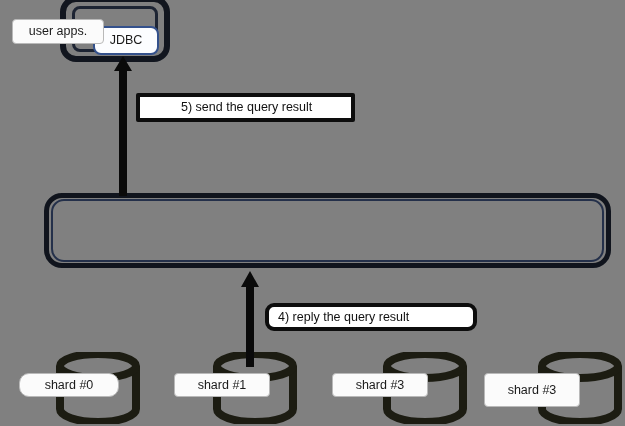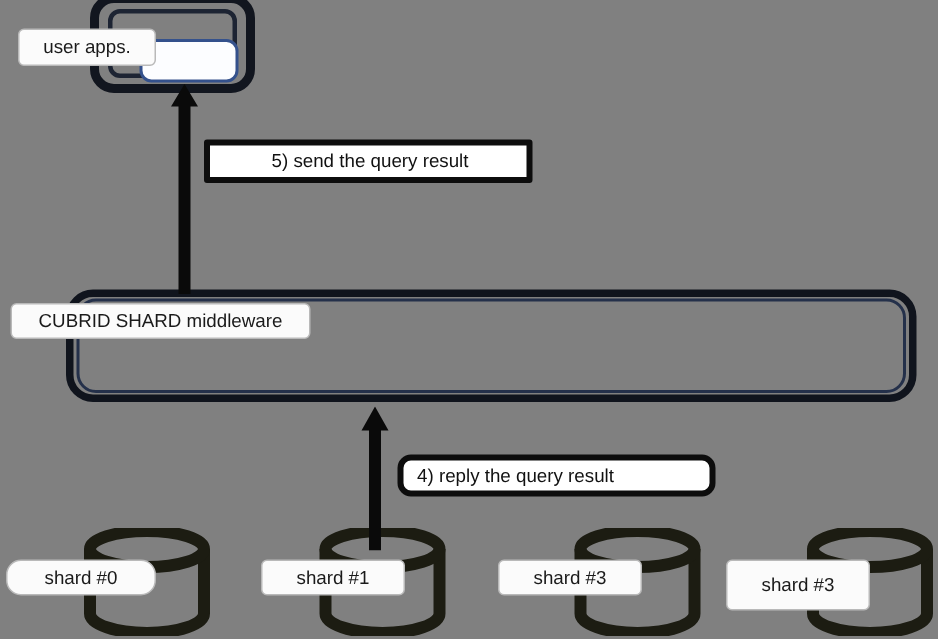--- a/index.html
+++ b/index.html
@@ -107,36 +107,36 @@
 </style>
 </head>
 <body>
 
 <div id="canvas">
 
   <div class="apps-outer" style="left:60px; top:-4px; width:110px; height:66px;"></div>
   <div class="apps-inner" style="left:72px; top:6px; width:86px; height:46px;"></div>
 
   <div class="jdbc-box" style="left:93px; top:26px; width:66px; height:29px;"></div>
+  <div class="chip" style="left:93px; top:26px; width:66px; height:29px; background:transparent; border:none;">JDBC</div>
 
   <div class="chip" style="left:12px; top:19px; width:92px; height:25px;">user apps.</div>
 
   <div class="arrow" style="left:108px; top:56px; width:30px; height:140px;">
     <svg width="30" height="140" viewBox="0 0 30 140">
       <polygon points="15,0 24,15 19,15 19,140 11,140 11,15 6,15" fill="#0a0a0a"></polygon>
     </svg>
   </div>
 
   <div class="callout square" style="left:136px; top:93px; width:219px; height:29px;">5) send the query result</div>
 
   <div class="middleware" style="left:44px; top:193px; width:567px; height:75px;"></div>
   <div style="position:absolute; left:51px; top:199px; width:553px; height:63px;
               border:2px solid #24304a; border-radius:13px; box-sizing:border-box;"></div>
 
-  <div class="chip" style="left:7px; top:202px; width:200px; height:24px;">CUBRID SHARD middleware</div>
 
   <div class="arrow" style="left:235px; top:271px; width:30px; height:96px;">
     <svg width="30" height="96" viewBox="0 0 30 96">
       <polygon points="15,0 24,16 19,16 19,96 11,96 11,16 6,16" fill="#0a0a0a"></polygon>
     </svg>
   </div>
 
   <div class="callout rounded" style="left:265px; top:303px; width:212px; height:28px;">4) reply the query result</div>
 
   <div class="cyl" style="left:55px; top:352px; width:86px; height:72px;">
@@ -168,18 +168,18 @@
 
   <div class="cyl" style="left:537px; top:352px; width:86px; height:72px;">
     <svg width="86" height="72" viewBox="0 0 86 72">
       <g fill="none" stroke="#1c1c12" stroke-width="8">
         <path d="M5,14 L5,57 A38,13 0 0 0 81,57 L81,14"></path>
         <ellipse cx="43" cy="14" rx="38" ry="12"></ellipse>
       </g>
     </svg>
   </div>
 
-  <div class="chip" style="left:4px; top:373px; width:100px; height:24px;border-radius:10px;">shard #0</div>
+  <div class="chip" style="left:19px; top:373px; width:100px; height:24px;border-radius:10px;">shard #0</div>
   <div class="chip" style="left:158px; top:373px; width:96px; height:24px;margin-left:16px;">shard #1</div>
   <div class="chip" style="left:332px; top:373px; width:96px; height:24px;">shard #3</div>
   <div class="chip" style="left:484px; top:373px; width:96px; height:34px;">shard #3</div>
 
 </div>
 
 </body></html>

